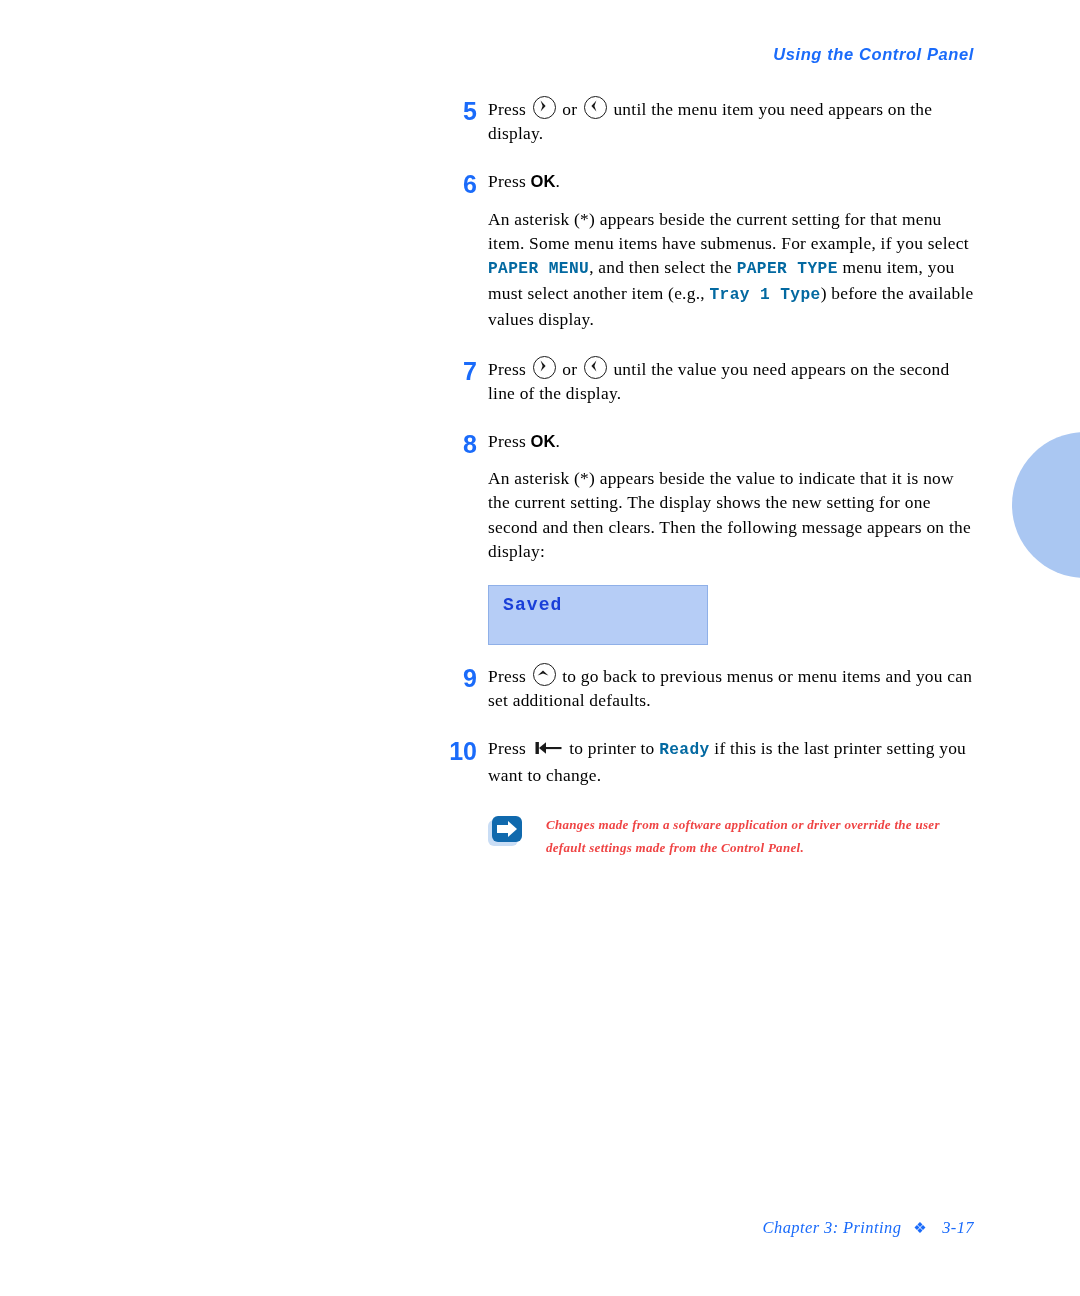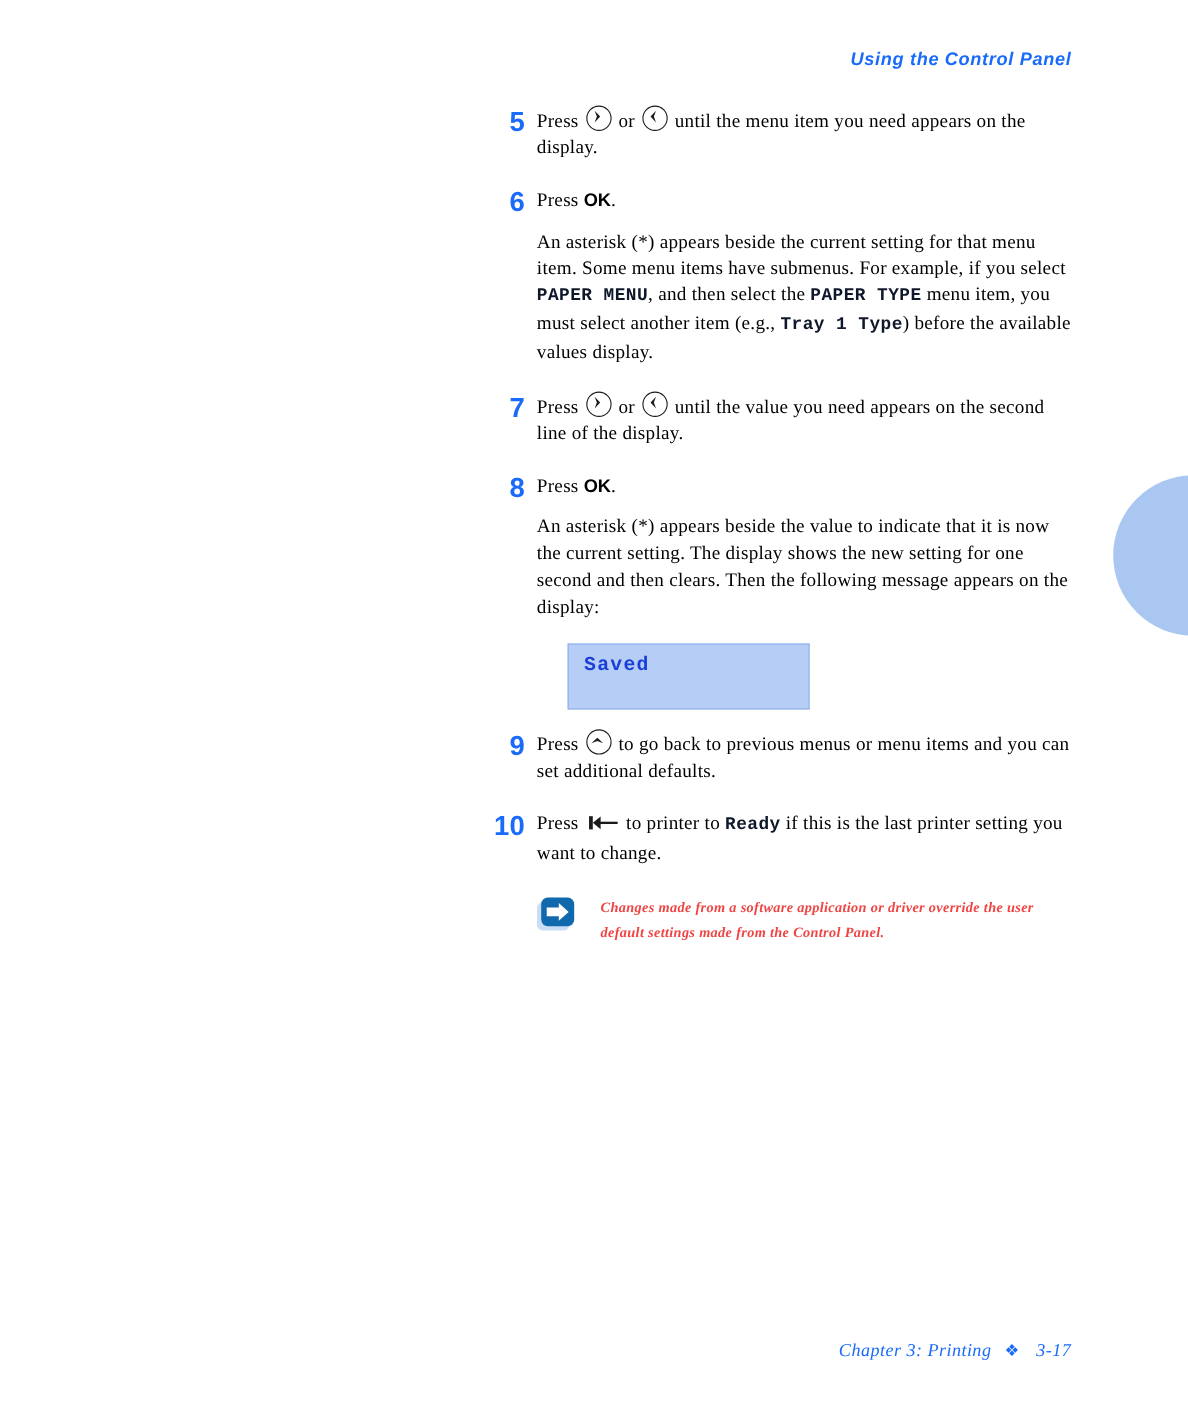--- a/index.html
+++ b/index.html
@@ -99,21 +99,21 @@
     font-family: "Liberation Sans", "DejaVu Sans", sans-serif;
     font-weight: bold;
     font-size: 16.6px;
     letter-spacing: 0px;
   }
 
   code.lcd {
     font-family: "Liberation Mono", "DejaVu Sans Mono", monospace;
     font-weight: bold;
     font-size: 16.2px;
-    color: #0f172a;
+    color: #0369a1;
     letter-spacing: 0.4px;
   }
 
   
   .btn-icon {
     display: inline-block;
     width: 21px;
     height: 21px;
     border: 1.6px solid #1a1a1a;
     border-radius: 50%;
@@ -127,21 +127,21 @@
     display: inline-block;
     width: 27px;
     height: 16px;
     position: relative;
     vertical-align: -2px;
     margin: 0 3px 0 4px;
   }
 
   
   .lcd-box {
-    margin-left: 76px;
+    margin-left: 48px;
     margin-top: 22px;
     width: 220px;
     height: 60px;
     background: #b6cdf6;
     border: 1.5px solid #8fb0e8;
     box-sizing: border-box;
     padding: 9px 0 0 14px;
   }
   .lcd-box-text {
     font-family: "Liberation Mono", "DejaVu Sans Mono", monospace;

